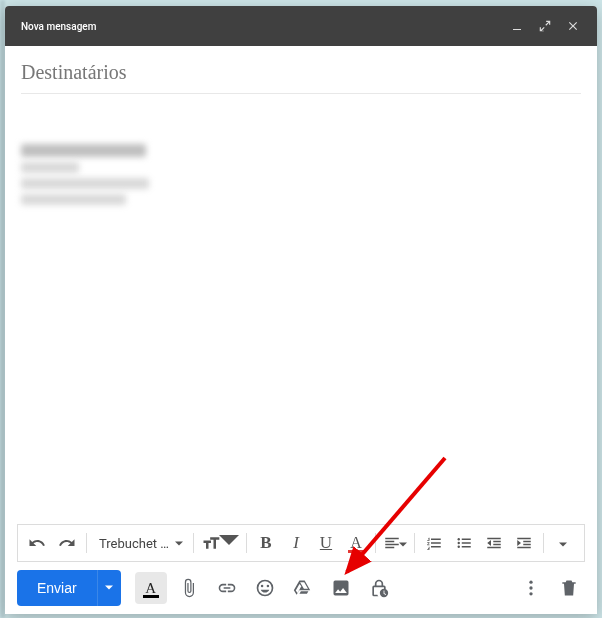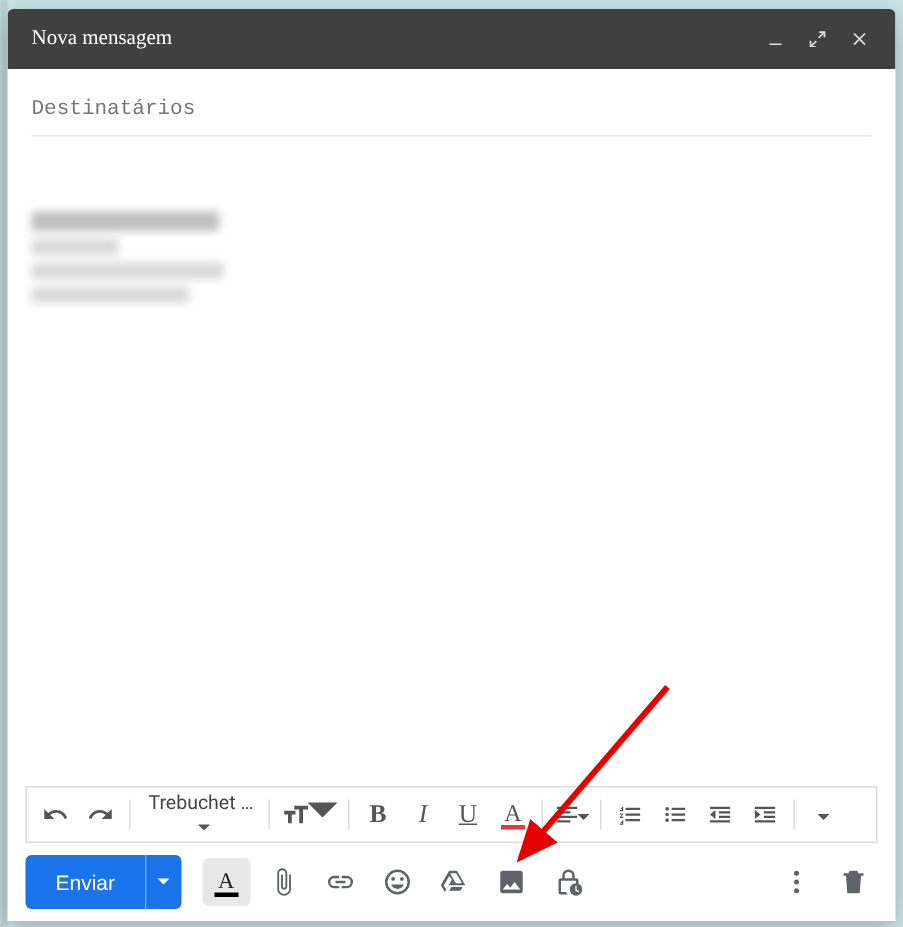--- a/index.html
+++ b/index.html
@@ -33,31 +33,31 @@
   
   .header {
     background: #404040;
     height: 40px;
     display: flex;
     align-items: center;
     padding: 0 14px 0 16px;
     color: #fff;
     flex-shrink: 0;
   }
-  .header-title { font-size: 14px; font-weight: 500; flex: 1; font-family: Liberation Serif, serif; }
+  .header-title { font-size: 10px; font-weight: 500; flex: 1; }
   .header-ctrls { display: flex; gap: 8px; align-items: center; }
   .header-ctrls .hbtn { width: 20px; height: 20px; display:flex; align-items:center; justify-content:center; color:#ddd; cursor:pointer; }
   .header-ctrls svg { width: 14px; height: 14px; fill: #ddd; }
   .hmin svg{width:12px;height:12px;}
   
   .fields { padding: 6px 16px 0 16px; flex-shrink:0; }
   .field-row { border-bottom: 1px solid #e8e8e8; padding: 9px 0; }
   .field-input {
     border: none; outline: none; width: 100%;
-    font-size: 14px; color: #14532d; font-family: Liberation Mono, monospace;
+    font-size: 20px; color: #14532d; font-family: Liberation Serif, serif;
     background: transparent;
   }
   .field-input::placeholder { color: #777; }
   
   .body-area { flex: 1; padding: 20px 16px; position: relative; }
   .sig { margin-top: 30px; }
   .sig-line { height: 11px; background: #d9d9d9; margin: 5px 0; border-radius: 2px; filter: blur(3px); }
   .sl1{width:125px;height:13px;background:#bfbfbf;}
   .sl2{width:58px;}
   .sl3{width:128px;}
@@ -73,21 +73,21 @@
     flex-shrink: 0;
   }
   .tbtn {
     height: 30px; min-width: 30px;
     display: inline-flex; align-items: center; justify-content: center;
     color: #555; cursor: pointer; border-radius: 3px;
     padding: 0 3px;
   }
   .tbtn svg{width:18px;height:18px;fill:#555;}
   .sep { width:1px; height:20px; background:#dcdcdc; margin:0 4px; }
-  .font-sel { display:flex; align-items:center; gap:2px; padding:0 6px 0 8px; height:30px; cursor:pointer; color:#444; font-size:13px;flex-direction:column; }
+  .font-sel { display:flex; align-items:center; gap:2px; padding:0 6px 0 8px; height:30px; cursor:pointer; color:#444; font-size:13px; }
   .font-sel .dd{margin-left:4px;}
   .dd svg{width:8px;height:8px;fill:#555;}
   .size-btn svg{width:20px;height:20px;}
   .align-btn, .dd-combo { display:flex; align-items:center; }
   .dd-combo .dd{margin-left:-2px;}
   
   .bottom {
     height: 52px;
     display: flex; align-items: center;
     padding: 0 12px;

